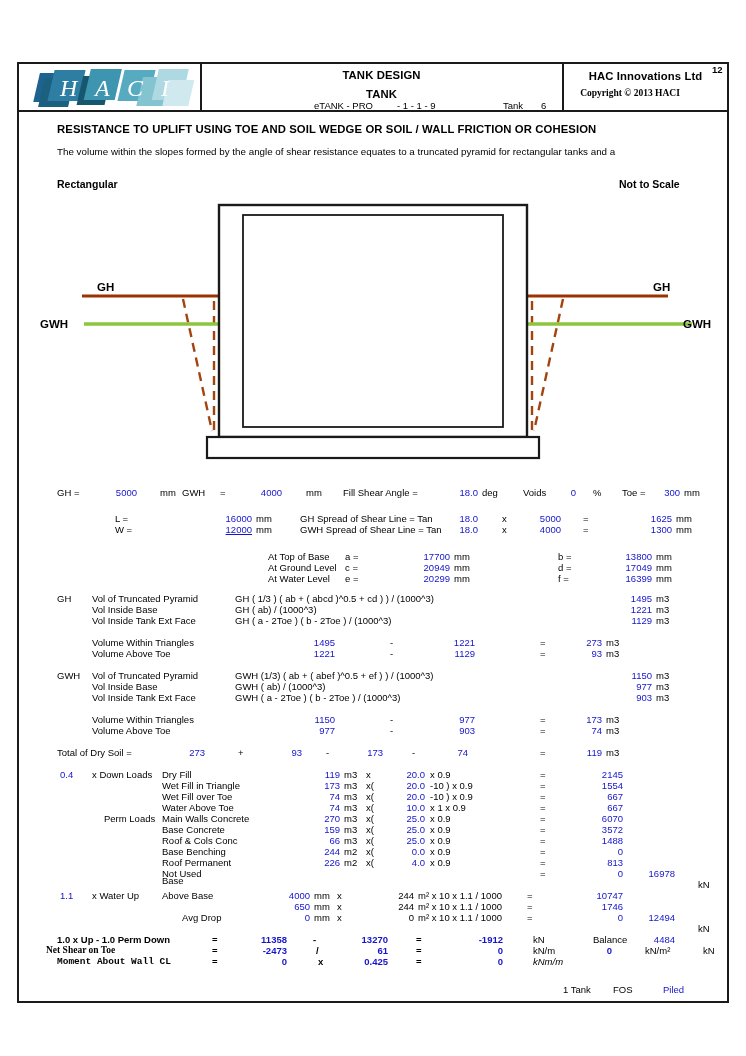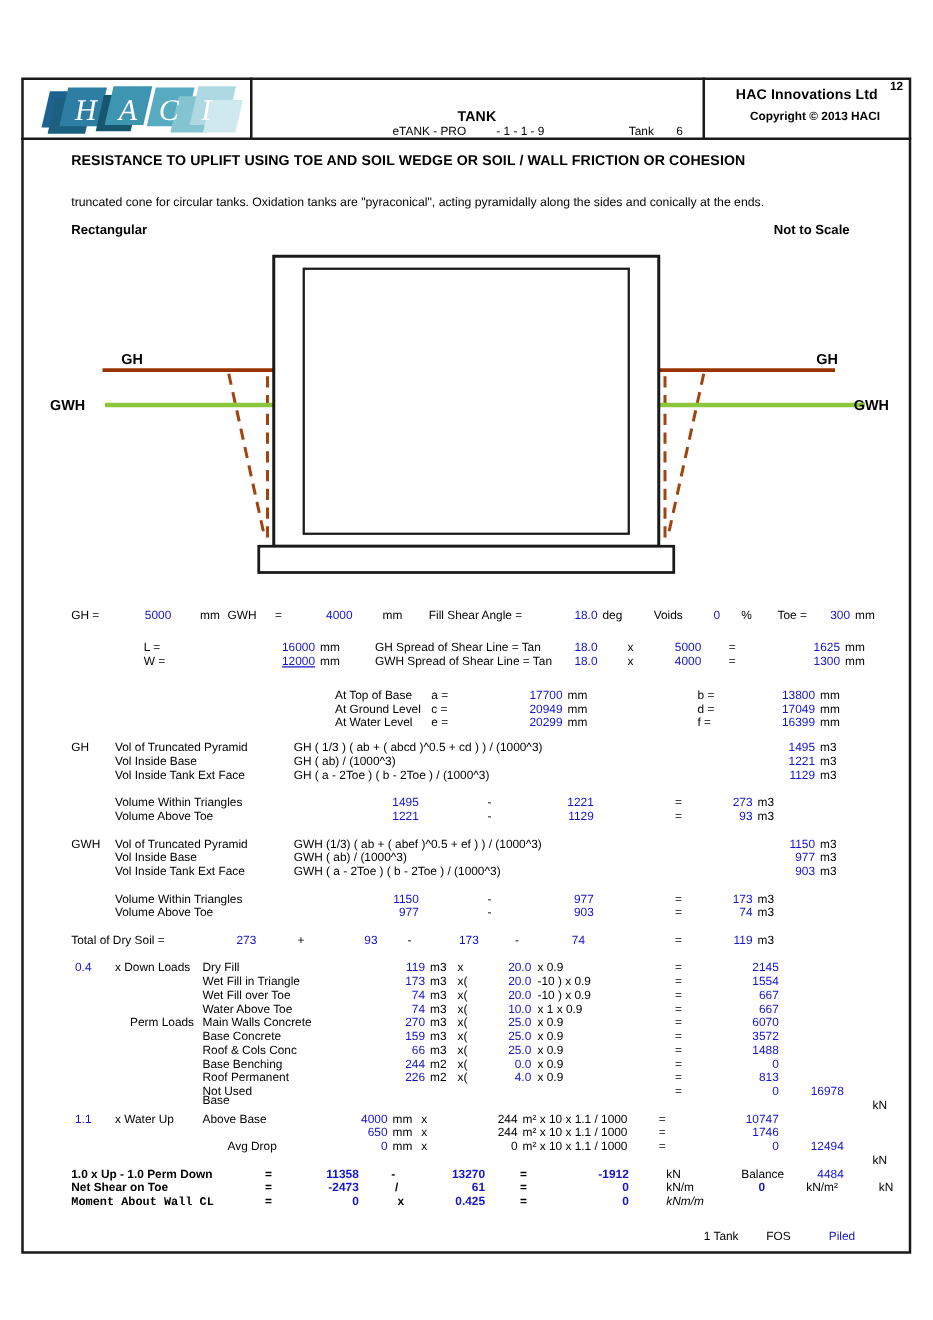--- a/index.html
+++ b/index.html
@@ -48,32 +48,33 @@
         <rect class="tile" x="132" y="5" width="30" height="31" fill="#aed8e2"></rect>
         <rect class="tile" x="144" y="16" width="26" height="26" fill="#cfe9ef"></rect>
       </g>
       <text x="32" y="32" font-family="Liberation Serif, serif" font-style="italic" font-size="24" fill="#ffffff">H</text>
       <text x="67" y="32" font-family="Liberation Serif, serif" font-style="italic" font-size="24" fill="#ffffff">A</text>
       <text x="99" y="32" font-family="Liberation Serif, serif" font-style="italic" font-size="24" fill="#ffffff">C</text>
       <text x="133" y="32" font-family="Liberation Serif, serif" font-style="italic" font-size="24" fill="#ffffff">I</text>
     </svg>
   </div>
 
+  <div class="abs t-title center-block" style="left:200px; top:69px; width:363px;">TANK DESIGN</div>
   <div class="abs t-title center-block" style="left:200px; top:88px; width:363px;">TANK</div>
   <div class="abs t-small" style="left:314px; top:100px;">eTANK - PRO</div>
   <div class="abs t-small" style="left:397px; top:100px;">-  1 - 1 -  9</div>
   <div class="abs t-small" style="left:503px; top:100px;">Tank</div>
   <div class="abs t-small" style="left:541px; top:100px;">6</div>
 
   <div class="abs t-small t-bold" style="left:712px; top:64px;">12</div>
   <div class="abs t-title center-block" style="left:563px; top:70px; width:165px;">HAC Innovations Ltd</div>
-  <div class="abs t-small t-bold center-block" style="left:563px; top:88px; width:178px;">Copyright © 2013 HACI</div>
+  <div class="abs t-small t-bold center-block" style="left:541px; top:88px; width:178px;font-family:Liberation Serif, serif;">Copyright © 2013 HACI</div>
 
   <div class="abs t-title" style="left:57px; top:123px;">RESISTANCE TO UPLIFT USING TOE AND SOIL WEDGE OR SOIL / WALL FRICTION OR COHESION</div>
-  <div class="abs t-body" style="left:57px; top:157px;">truncated cone for circular tanks.  Oxidation tanks are "pyraconical", acting pyramidally along the sides and conically at the ends.</div>
+  <div class="abs t-body" style="left:57px; top:146px;">The volume within the slopes formed by the angle of shear resistance equates to a truncated pyramid for rectangular tanks and a</div>
   <div class="abs t-small t-bold" style="left:57px; top:179px; font-size:10.5px;">Rectangular</div>
   <div class="abs t-small t-bold" style="left:619px; top:179px; font-size:10.5px;">Not to Scale</div>
 
   <svg class="abs" style="left:0; top:0;" width="746" height="480" viewBox="0 0 746 480">
 
     <line x1="183" y1="299" x2="212" y2="431" stroke-width="2.4" stroke-dasharray="9,6" stroke="#a3430e"></line>
     <line x1="214" y1="301" x2="214" y2="434" stroke-width="2.4" stroke-dasharray="9,6" stroke="#a3430e"></line>
     <line x1="563" y1="299" x2="534" y2="431" stroke-width="2.4" stroke-dasharray="9,6" stroke="#a3430e"></line>
     <line x1="532" y1="301" x2="532" y2="434" stroke-width="2.4" stroke-dasharray="9,6" stroke="#a3430e"></line>
 
@@ -327,21 +328,21 @@
       <span class="cell" style="left: 57px; top: 934px; font-weight: bold;">1.0 x Up  -  1.0 Perm Down</span>
       <span class="cell" style="left: 212px; top: 934px; font-weight: bold;">=</span>
       <span class="cell r" style="left: 249px; top: 934px; width: 38px; color: rgb(20, 20, 204); font-weight: bold;">11358</span>
       <span class="cell" style="left: 313px; top: 934px; font-weight: bold;">-</span>
       <span class="cell r" style="left: 350px; top: 934px; width: 38px; color: rgb(20, 20, 204); font-weight: bold;">13270</span>
       <span class="cell" style="left: 416px; top: 934px; font-weight: bold;">=</span>
       <span class="cell r" style="left: 463px; top: 934px; width: 40px; color: rgb(20, 20, 204); font-weight: bold;">-1912</span>
       <span class="cell" style="left: 533px; top: 934px;">kN</span>
       <span class="cell" style="left: 593px; top: 934px;">Balance</span>
       <span class="cell r" style="left: 641px; top: 934px; width: 34px; color: rgb(20, 20, 204);">4484</span>
-      <span class="cell" style="left: 57px; top: 945px; font-weight: bold;">Net Shear on Toe</span>
+      <span class="cell" style="left: 46px; top: 945px; font-weight: bold; font-family: Liberation Serif, serif;">Net Shear on Toe</span>
       <span class="cell" style="left: 212px; top: 945px; font-weight: bold;">=</span>
       <span class="cell r" style="left: 249px; top: 945px; width: 38px; color: rgb(20, 20, 204); font-weight: bold;">-2473</span>
       <span class="cell" style="left: 316px; top: 945px; font-weight: bold;">/</span>
       <span class="cell r" style="left: 350px; top: 945px; width: 38px; color: rgb(20, 20, 204); font-weight: bold;">61</span>
       <span class="cell" style="left: 416px; top: 945px; font-weight: bold;">=</span>
       <span class="cell r" style="left: 463px; top: 945px; width: 40px; color: rgb(20, 20, 204); font-weight: bold;">0</span>
       <span class="cell" style="left: 533px; top: 945px;">kN/m</span>
       <span class="cell r" style="left: 590px; top: 945px; width: 22px; color: rgb(20, 20, 204); font-weight: bold;">0</span>
       <span class="cell" style="left: 645px; top: 945px;">kN/m²</span>
       <span class="cell" style="left: 703px; top: 945px;">kN</span>

